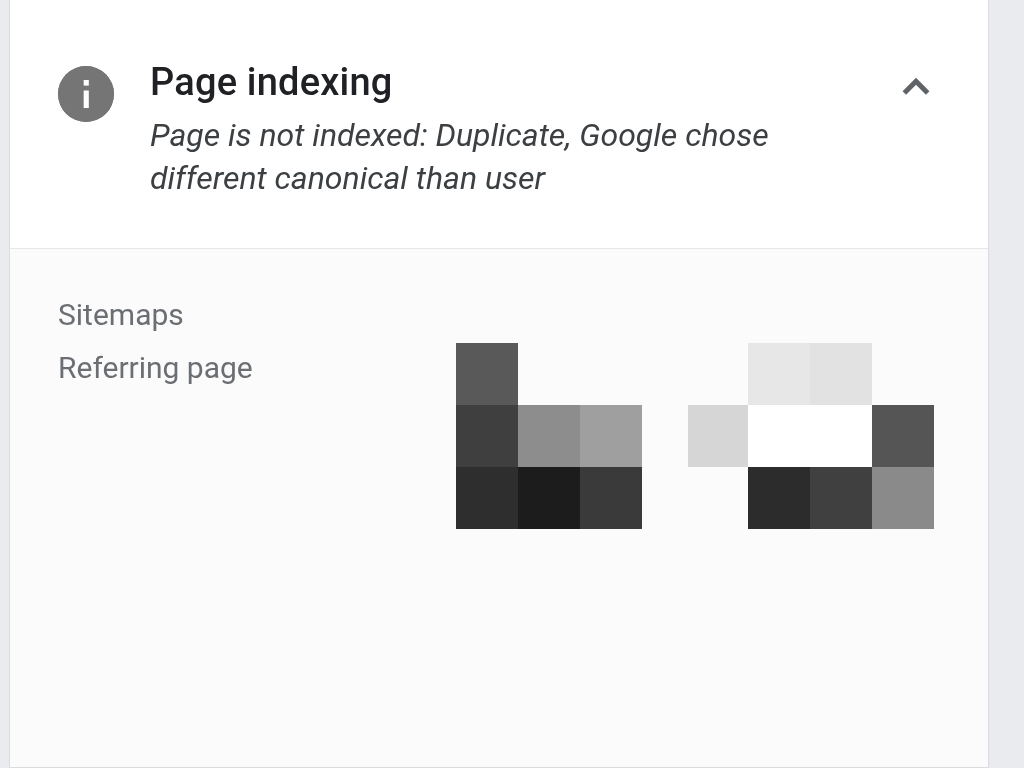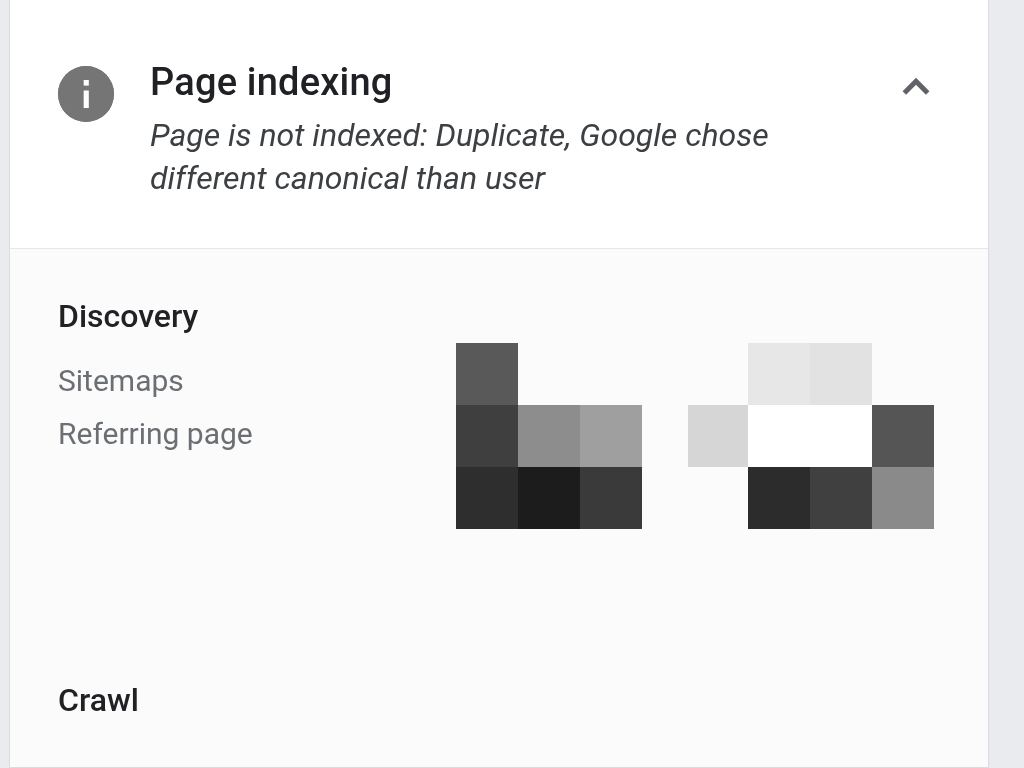--- a/index.html
+++ b/index.html
@@ -150,21 +150,20 @@
     </div>
     <span class="chevron">
       <svg viewBox="0 0 24 24">
           <polyline points="5,15 12,8 19,15"></polyline>
         </svg>
     </span>
   </div>
 
   <div class="body">
 
-    <div class="section-title">Discovery</div>
     <div class="row">Sitemaps</div>
     <div class="row">Referring page</div>
 
     <div class="redact-zone">
       <div class="px a1"></div>
         <div class="px a2"></div>
         <div class="px a3"></div>
         <div class="px a4"></div>
       <div class="px a5"></div>
         <div class="px a6"></div>
@@ -173,17 +172,16 @@
         <div class="px b2"></div>
         <div class="px b3"></div>
         <div class="px b4"></div>
       <div class="px b5"></div>
         <div class="px b6"></div>
         <div class="px b7"></div>
         <div class="px b8"></div>
         <div class="px b9"></div>
     </div>
 
-    <div class="section-title section-crawl">Crawl</div>
 
   </div>
 
 </div>
 
 </body></html>

